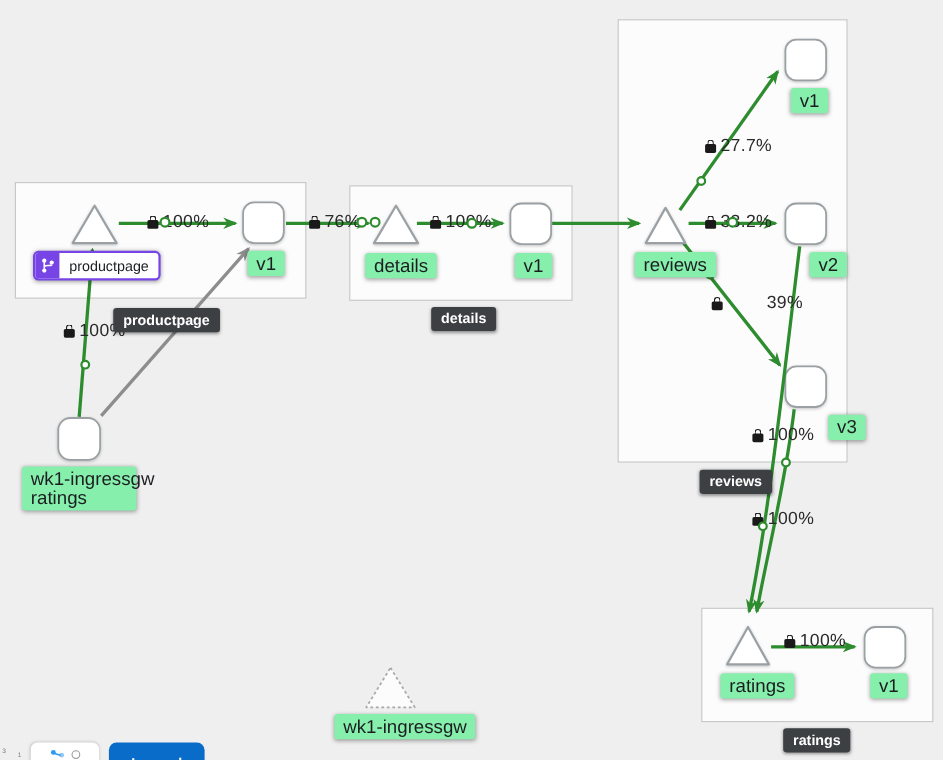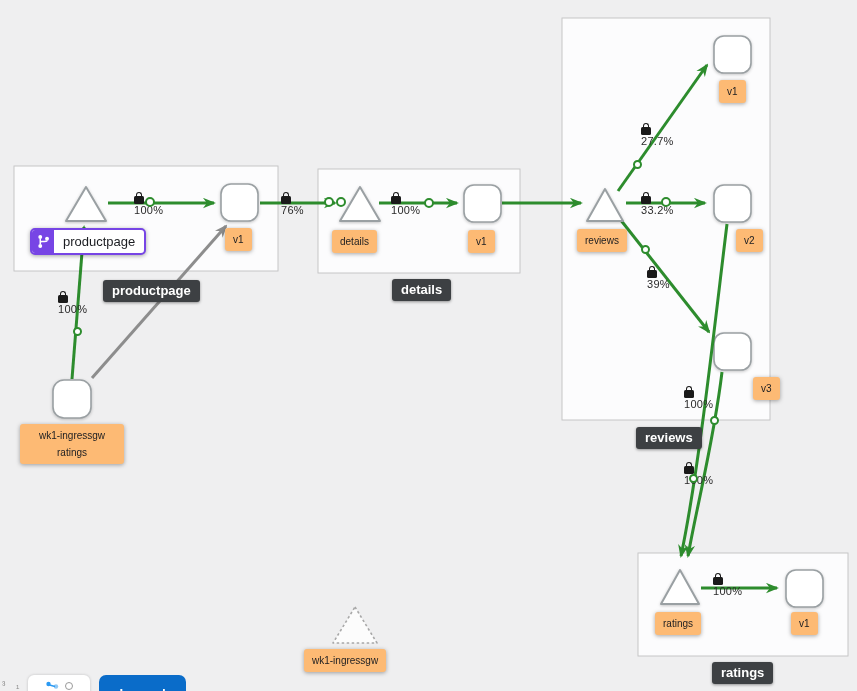--- a/index.html
+++ b/index.html
@@ -4,43 +4,43 @@
 <style>
   html,body{margin:0;padding:0;background:#efeff0;}
   #stage{
     position:relative;width:857px;height:691px;overflow:hidden;
     background:#efeff0;font-family:"Liberation Sans","DejaVu Sans",sans-serif;
   }
   #graph-svg{position:absolute;left:0;top:0;z-index:1;}
   .node{filter:drop-shadow(0 1.5px 1.5px rgba(0,0,0,.22));}
   
   .chip{
-    position:absolute;background:#fdba74;border-radius:3px;
+    position:absolute;background:#86efac;border-radius:3px;
     box-shadow:0 1px 4px rgba(0,0,0,.35);
-    padding:3px 8px;font-size:10px;color:#1b1d21;
-    white-space:nowrap;z-index:4;text-align:center;line-height:17px;
+    padding:3px 8px;font-size:17px;color:#1b1d21;
+    white-space:nowrap;z-index:4;line-height:17px;
   }
   
   .badge{
     position:absolute;background:#3d4043;color:#fff;font-weight:bold;
     font-size:13px;border-radius:3px;padding:3px 9px;line-height:16px;
     box-shadow:0 1px 3px rgba(0,0,0,.4);z-index:5;white-space:nowrap;
   }
   
   .app-chip{
     position:absolute;display:flex;align-items:stretch;background:#fff;
     border:2px solid #7745e5;border-radius:5px;overflow:hidden;
     box-shadow:0 1px 4px rgba(0,0,0,.35);z-index:4;
   }
   .app-chip .vs{width:22px;background:#7745e5;display:flex;align-items:center;justify-content:center;}
   .app-chip .txt{padding:3px 9px;font-size:13px;color:#1b1d21;line-height:17px;white-space:nowrap;}
   
   .elabel{
-    position:absolute;display:flex;align-items:flex-start;
-    font-size:11px;color:#2a2a2a;z-index:2;white-space:nowrap;letter-spacing:.3px;flex-direction:column;
+    position:absolute;display:flex;align-items:center;
+    font-size:16px;color:#2a2a2a;z-index:2;white-space:nowrap;letter-spacing:.3px;
   }
   .lock{display:inline-block;position:relative;width:10px;height:8px;background:#1a1a1a;
     border-radius:1.5px;margin-right:4px;margin-top:3px;}
   .lock::before{content:"";position:absolute;left:2px;top:-4px;width:4px;height:4px;
     border:1.7px solid #1a1a1a;border-bottom:none;border-radius:4px 4px 0 0;}
   
   .dot{position:absolute;width:10px;height:10px;border:2px solid #2d8c2d;border-radius:50%;
     background:#fff;box-sizing:border-box;z-index:3;}
   .dot.sm{width:9px;height:9px;}
   
@@ -119,21 +119,21 @@
     <span>100%</span>
   </div>
   <div class="elabel" style="left:641px;top:124px;">
     <span class="lock"></span>
     <span>27.7%</span>
   </div>
   <div class="elabel" style="left:641px;top:193px;">
     <span class="lock"></span>
     <span>33.2%</span>
   </div>
-  <div class="elabel" style="left:647px;top:267px;">
+  <div class="elabel" style="left:647px;top:267px;gap:36px;">
     <span class="lock"></span>
     <span>39%</span>
   </div>
   <div class="elabel" style="left:58px;top:292px;">
     <span class="lock"></span>
     <span>100%</span>
   </div>
   <div class="elabel" style="left:684px;top:387px;">
     <span class="lock"></span>
     <span>100%</span>

